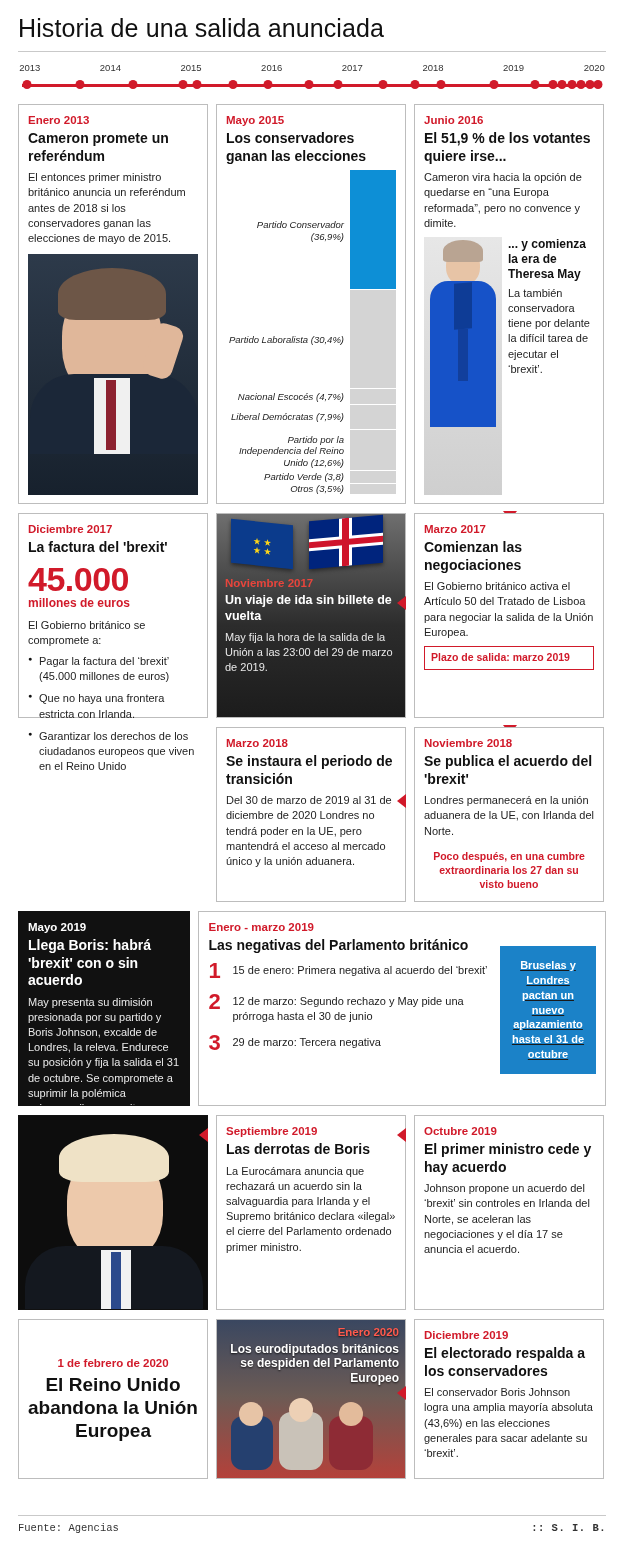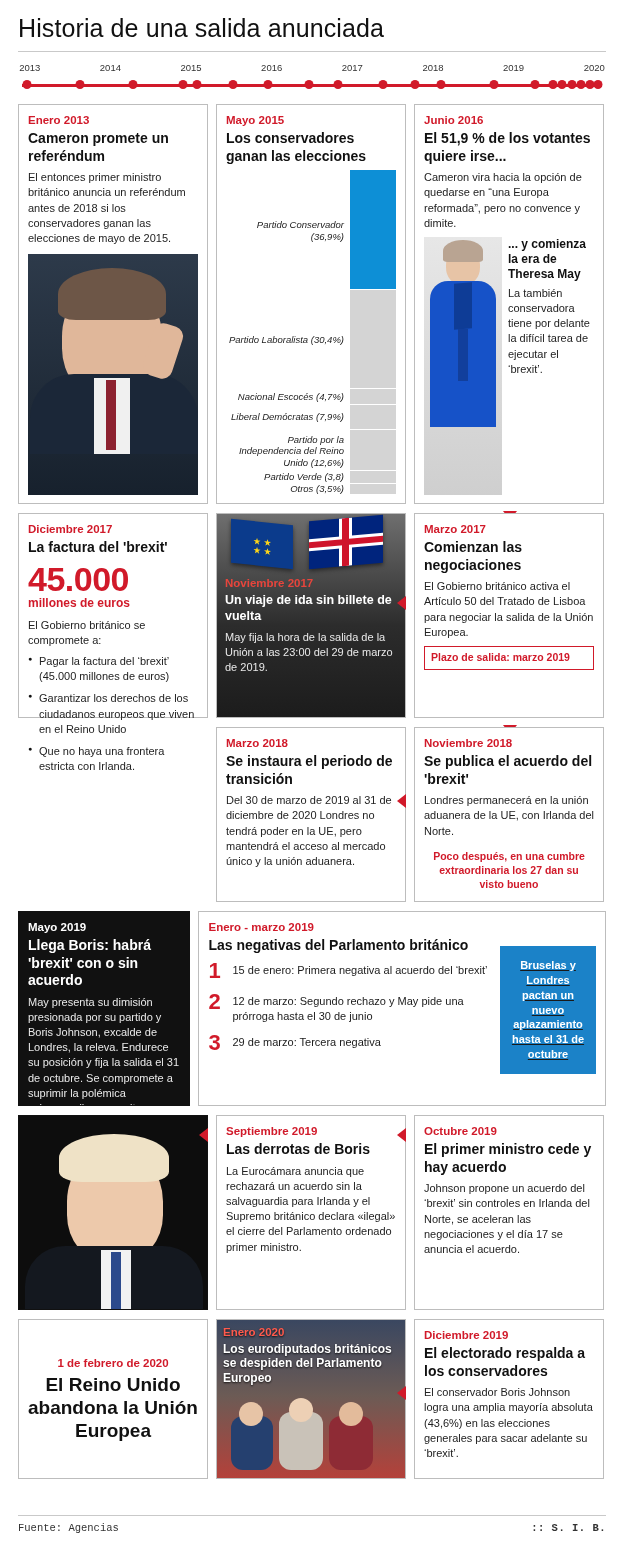--- a/index.html
+++ b/index.html
@@ -223,22 +223,22 @@
   <div class="row" style="height:205px;">
 
     <div class="card" style="width:190px;">
       <div class="kicker">Diciembre 2017</div>
       <div class="head">La factura del 'brexit'</div>
       <div class="bigred">45.000</div>
       <div class="redsmall" style="margin-bottom:6px;">millones de euros</div>
       <div class="body" style="margin-bottom:6px;">El Gobierno británico se compromete a:</div>
       <div class="bullets body">
         <p>Pagar la factura del ‘brexit’ (45.000 millones de euros)</p>
+        <p>Que no haya una frontera estricta con Irlanda.</p>
         <p>Garantizar los derechos de los ciudadanos europeos que viven en el Reino Unido</p>
-        <p>Que no haya una frontera estricta con Irlanda.</p>
       </div>
     </div>
 
     <div class="card photo" style="width:190px; padding:0; background:#3a3a3a;">
       <div style="position:absolute; inset:0; background:linear-gradient(180deg,#6f6f6f 0%,#2c2c2c 55%,#1c1c1c 100%);"></div>
       <div class="fig" style="left:14px; top:8px; width:62px; height:44px; background:#0b3b8c; transform:skewY(6deg); box-shadow:0 2px 4px rgba(0,0,0,.5);">
         <div style="position:absolute; left:22px; top:15px; color:#ffd617; font-size:9px;">★ ★</div>
         <div style="position:absolute; left:22px; top:24px; color:#ffd617; font-size:9px;">★ ★</div>
       </div>
       <div class="fig" style="left:92px; top:4px; width:74px; height:48px; background:#00247d; transform:skewY(-5deg); overflow:hidden; box-shadow:0 2px 4px rgba(0,0,0,.5);">
@@ -334,21 +334,21 @@
       <div class="body">Johnson propone un acuerdo del ‘brexit’ sin controles en Irlanda del Norte, se aceleran las negociaciones y el día 17 se anuncia el acuerdo.</div>
       <div class="arrow-l" style="left:-18px; top:12px;"></div>
     </div>
   </div>
 
   <div class="row" style="height:160px;">
     <div class="card centerbox" style="width:190px; display:flex; flex-direction:column; justify-content:center;">
       <div class="date-red-center">1 de febrero de 2020</div>
       <div class="big-final">El Reino Unido abandona la Unión Europea</div>
     </div>
-    <div class="card photo" style="width:190px; padding:0; background:#404040;">
+    <div class="card photo" style="width:190px; padding:0; background:#404040;text-align:right;">
       <div style="position:absolute; inset:0; background:linear-gradient(180deg,#3a4760 0%,#6c5b55 48%,#b4413a 100%);"></div>
       <div class="fig" style="left:14px; top:96px; width:42px; height:54px; border-radius:12px; background:#25406f;"></div>
       <div class="fig" style="left:62px; top:92px; width:44px; height:58px; border-radius:12px; background:#c9c2b8;"></div>
       <div class="fig" style="left:112px; top:96px; width:44px; height:54px; border-radius:12px; background:#8e2b35;"></div>
       <div class="fig" style="left:22px; top:82px; width:24px; height:24px; border-radius:50%; background:#e7c4a6;"></div>
       <div class="fig" style="left:72px; top:78px; width:24px; height:24px; border-radius:50%; background:#edd0b5;"></div>
       <div class="fig" style="left:122px; top:82px; width:24px; height:24px; border-radius:50%; background:#e3bb9b;"></div>
       <div class="cap">
         <span class="kicker" style="color:#ff5a4d; display:block;">Enero 2020</span>
         <span>Los eurodiputados británicos se despiden del Parlamento Europeo</span>

